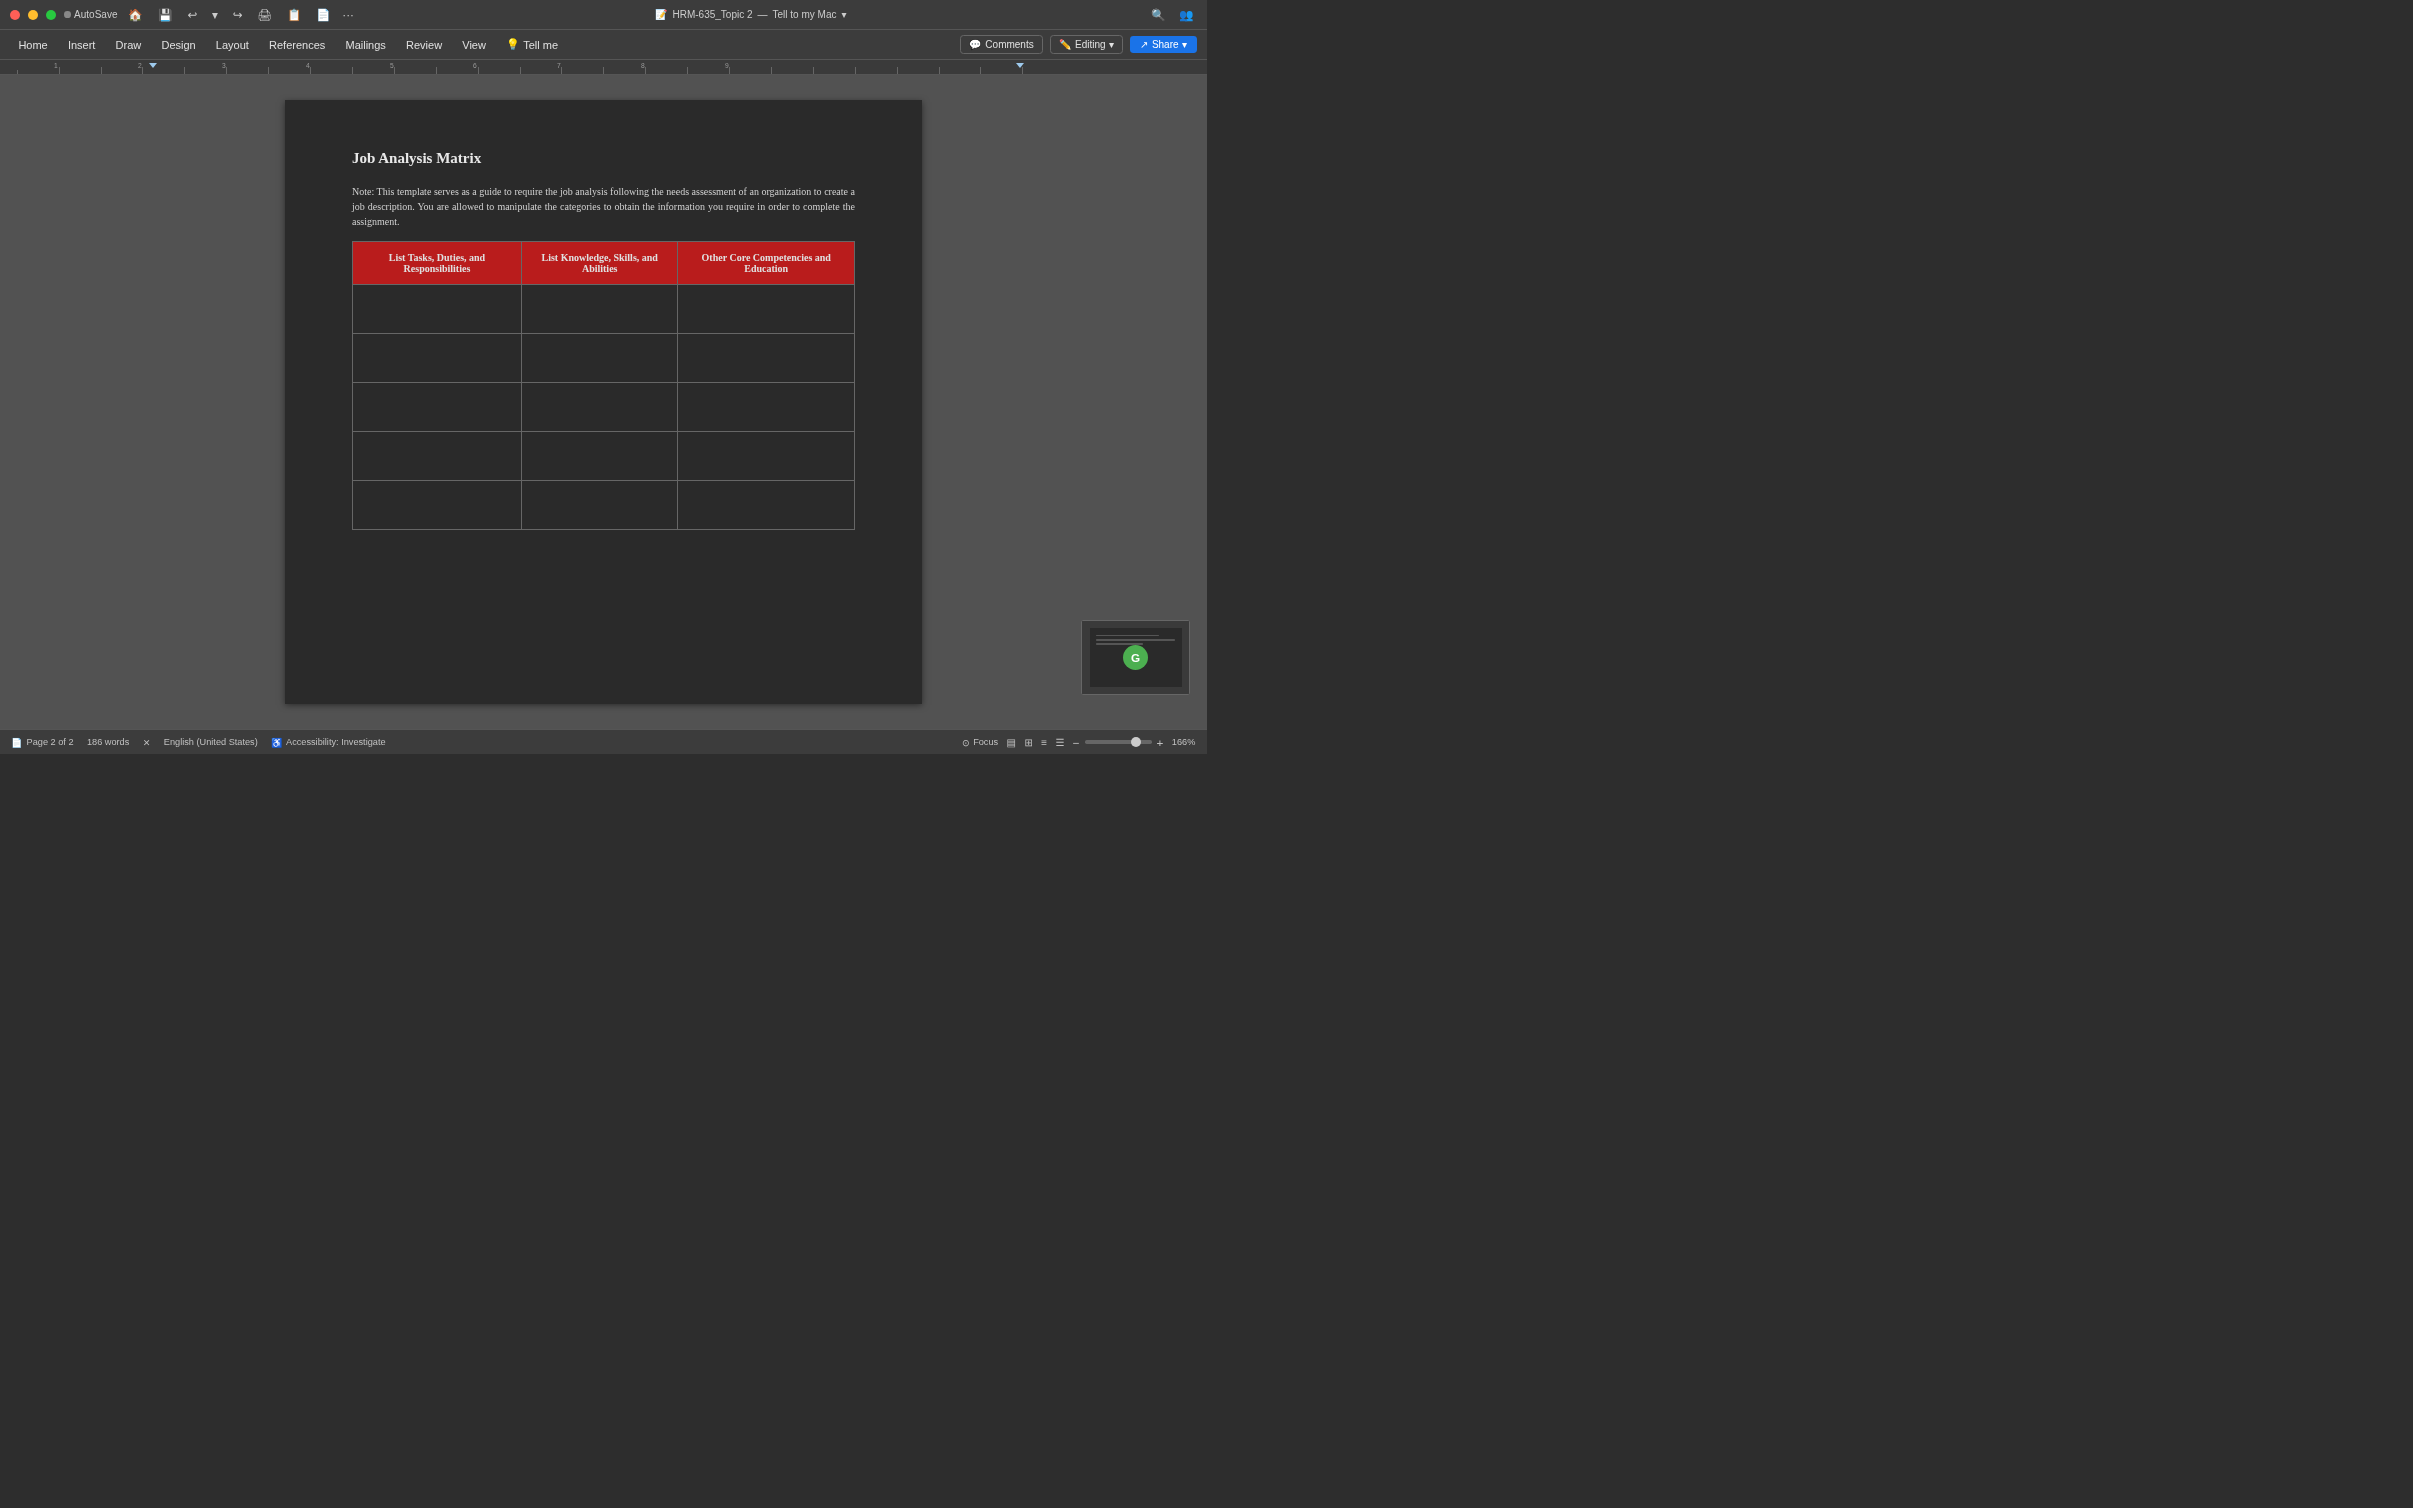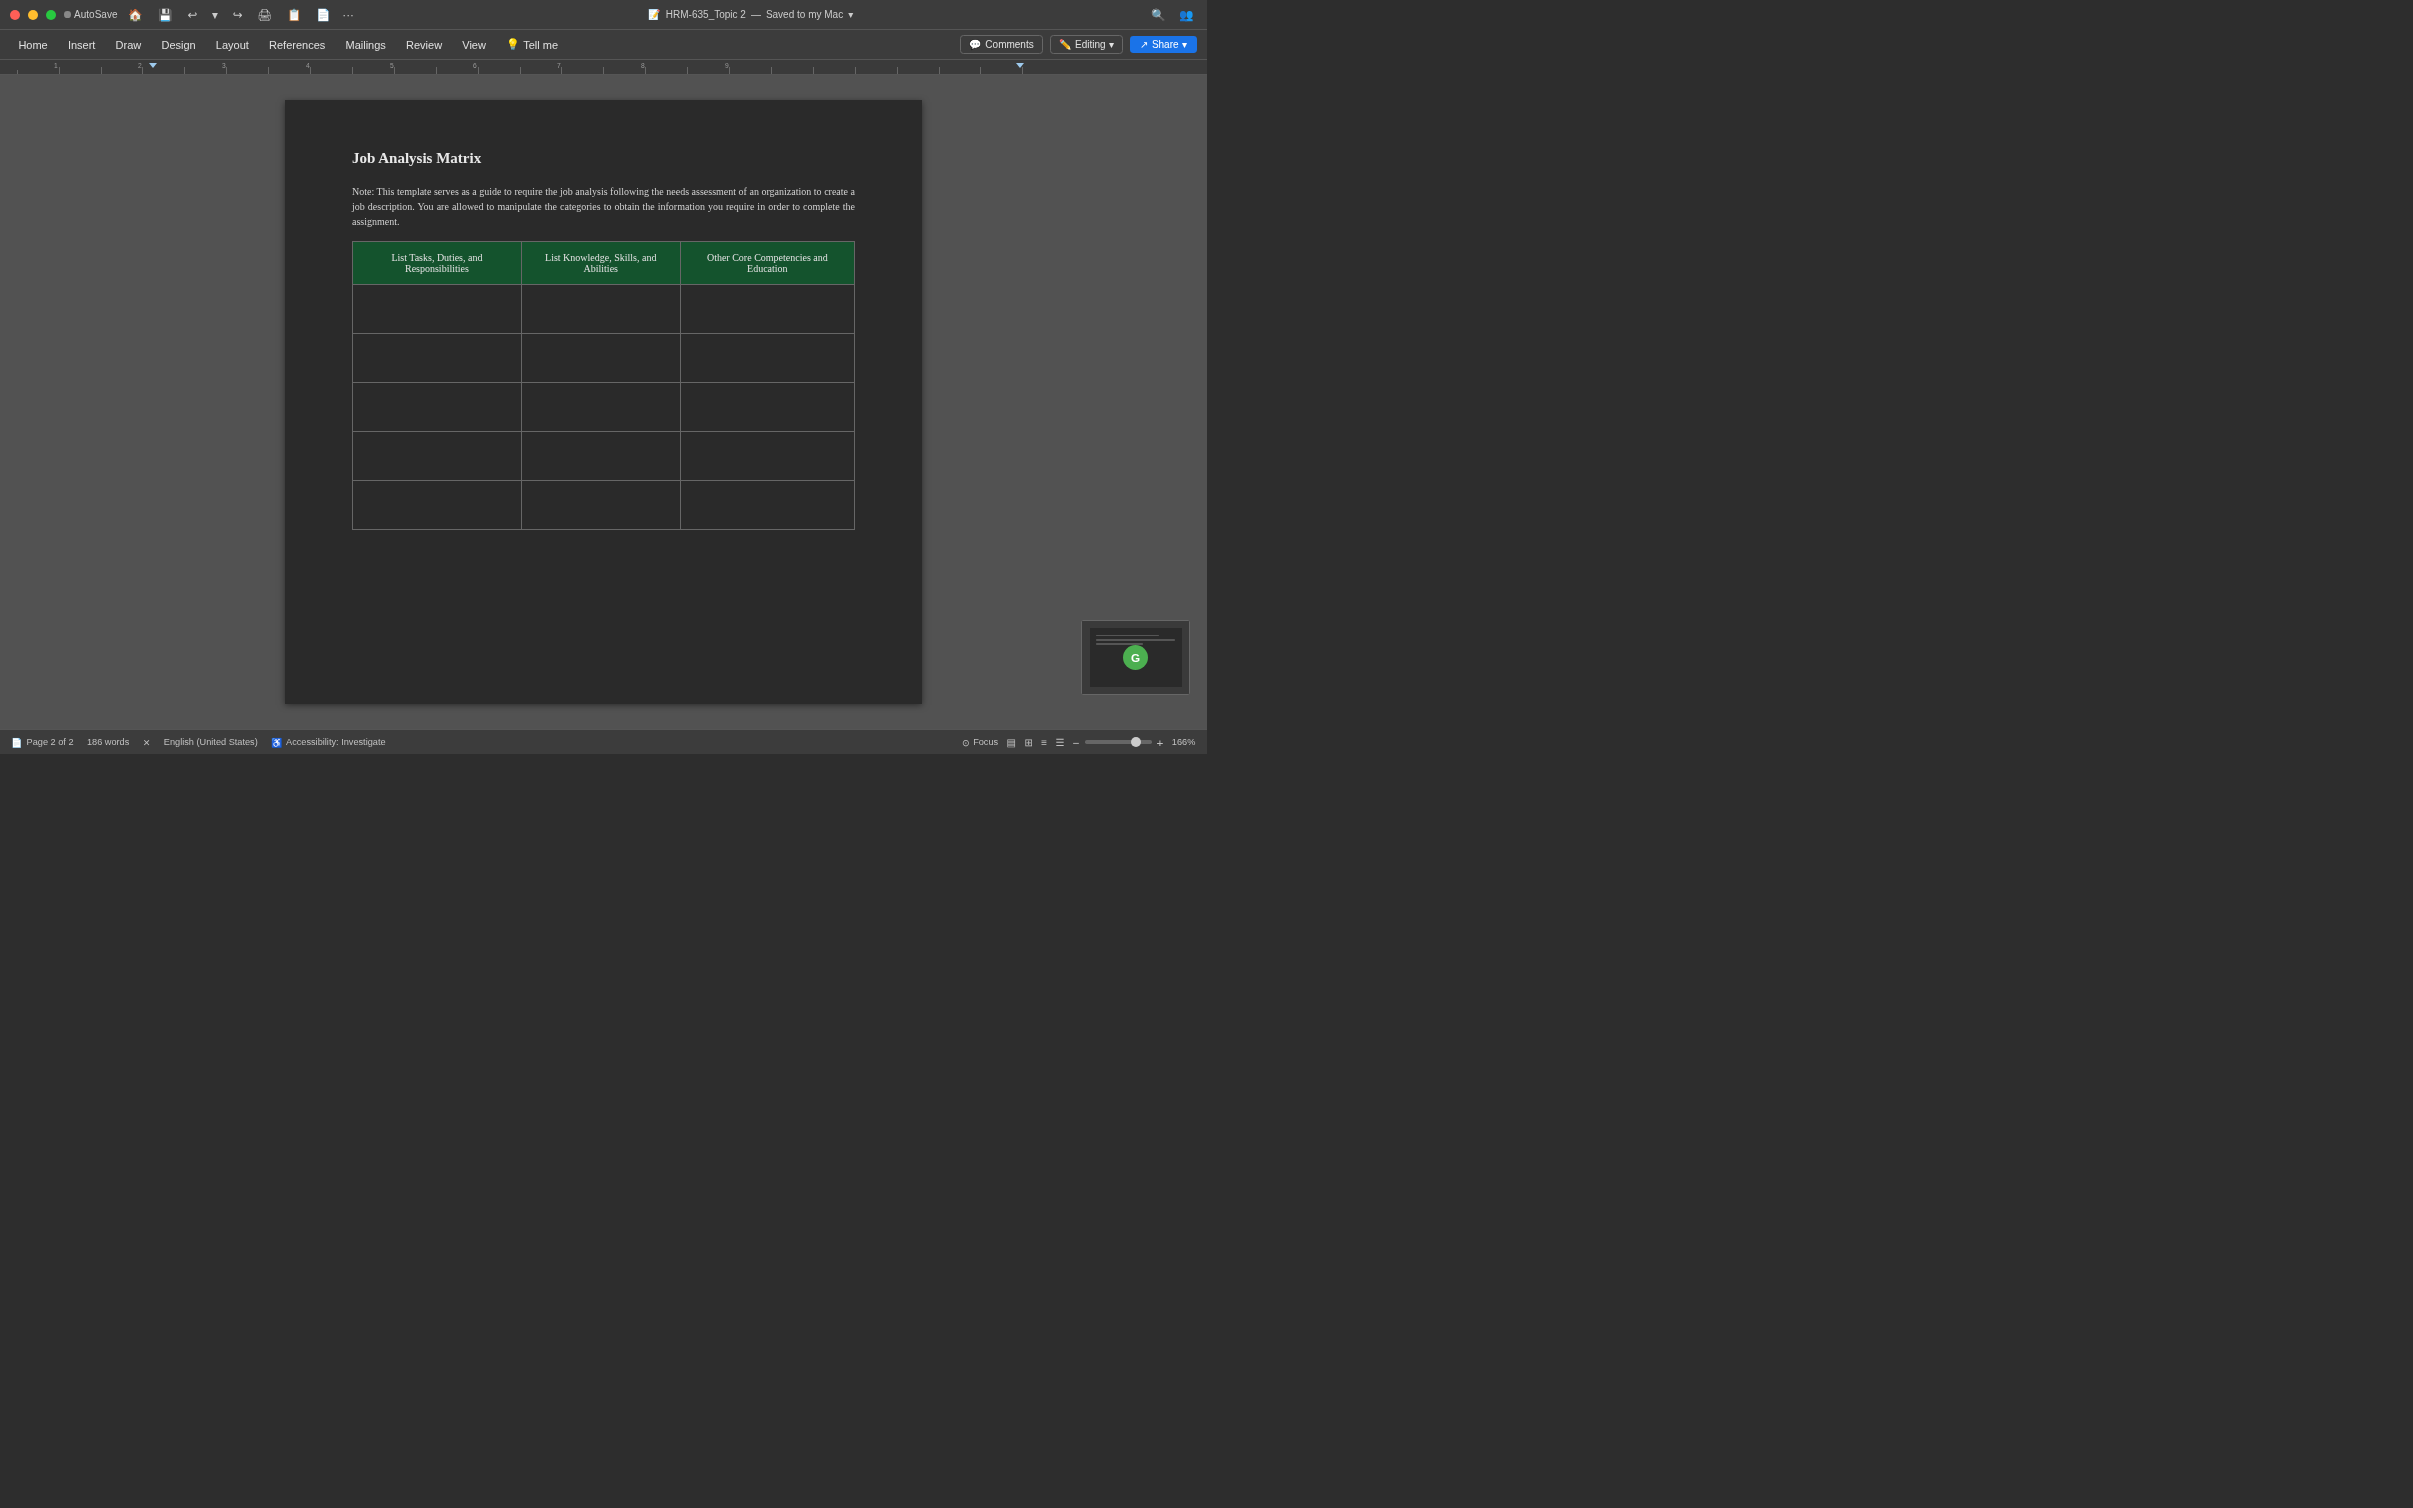--- a/index.html
+++ b/index.html
@@ -171,24 +171,24 @@
     }
 
     
     .matrix-table {
       width: 100%;
       border-collapse: collapse;
       margin-top: 8.4px;
       font-family: 'Times New Roman', serif;
     }
     .matrix-table th {
-      background: #14532d;
+      background: #b91c1c;
       color: #e0e0e0;
       font-size: 10px;
-      font-weight: normal;
+      font-weight: bold;
       padding: 10px 8.4px;
       border: 0.8px solid #666;
       text-align: center;
     }
     .matrix-table td {
       border: 0.8px solid #666;
       padding: 0;
       height: 49px;
       background: #2a2a2a;
     }
@@ -299,21 +299,21 @@
     <button class="toolbar-icon-btn">↪</button>
     <button class="toolbar-icon-btn">🖨</button>
     <button class="toolbar-icon-btn">📋</button>
     <button class="toolbar-icon-btn">📄</button>
     <span class="toolbar-overflow">···</span>
   </div>
   <div id="title-bar-center">
     <span>📝</span>
     <span>HRM-635_Topic 2</span>
     <span>—</span>
-    <span>Saved to my Mac</span>
+    <span>Tell to my Mac</span>
     <span>▾</span>
   </div>
   <div id="title-bar-right">
     <button class="toolbar-icon-btn">🔍</button>
     <button class="toolbar-icon-btn">👥</button>
   </div>
 </div>
 
 <div id="menu-bar">
   <span class="menu-item">Home</span>

